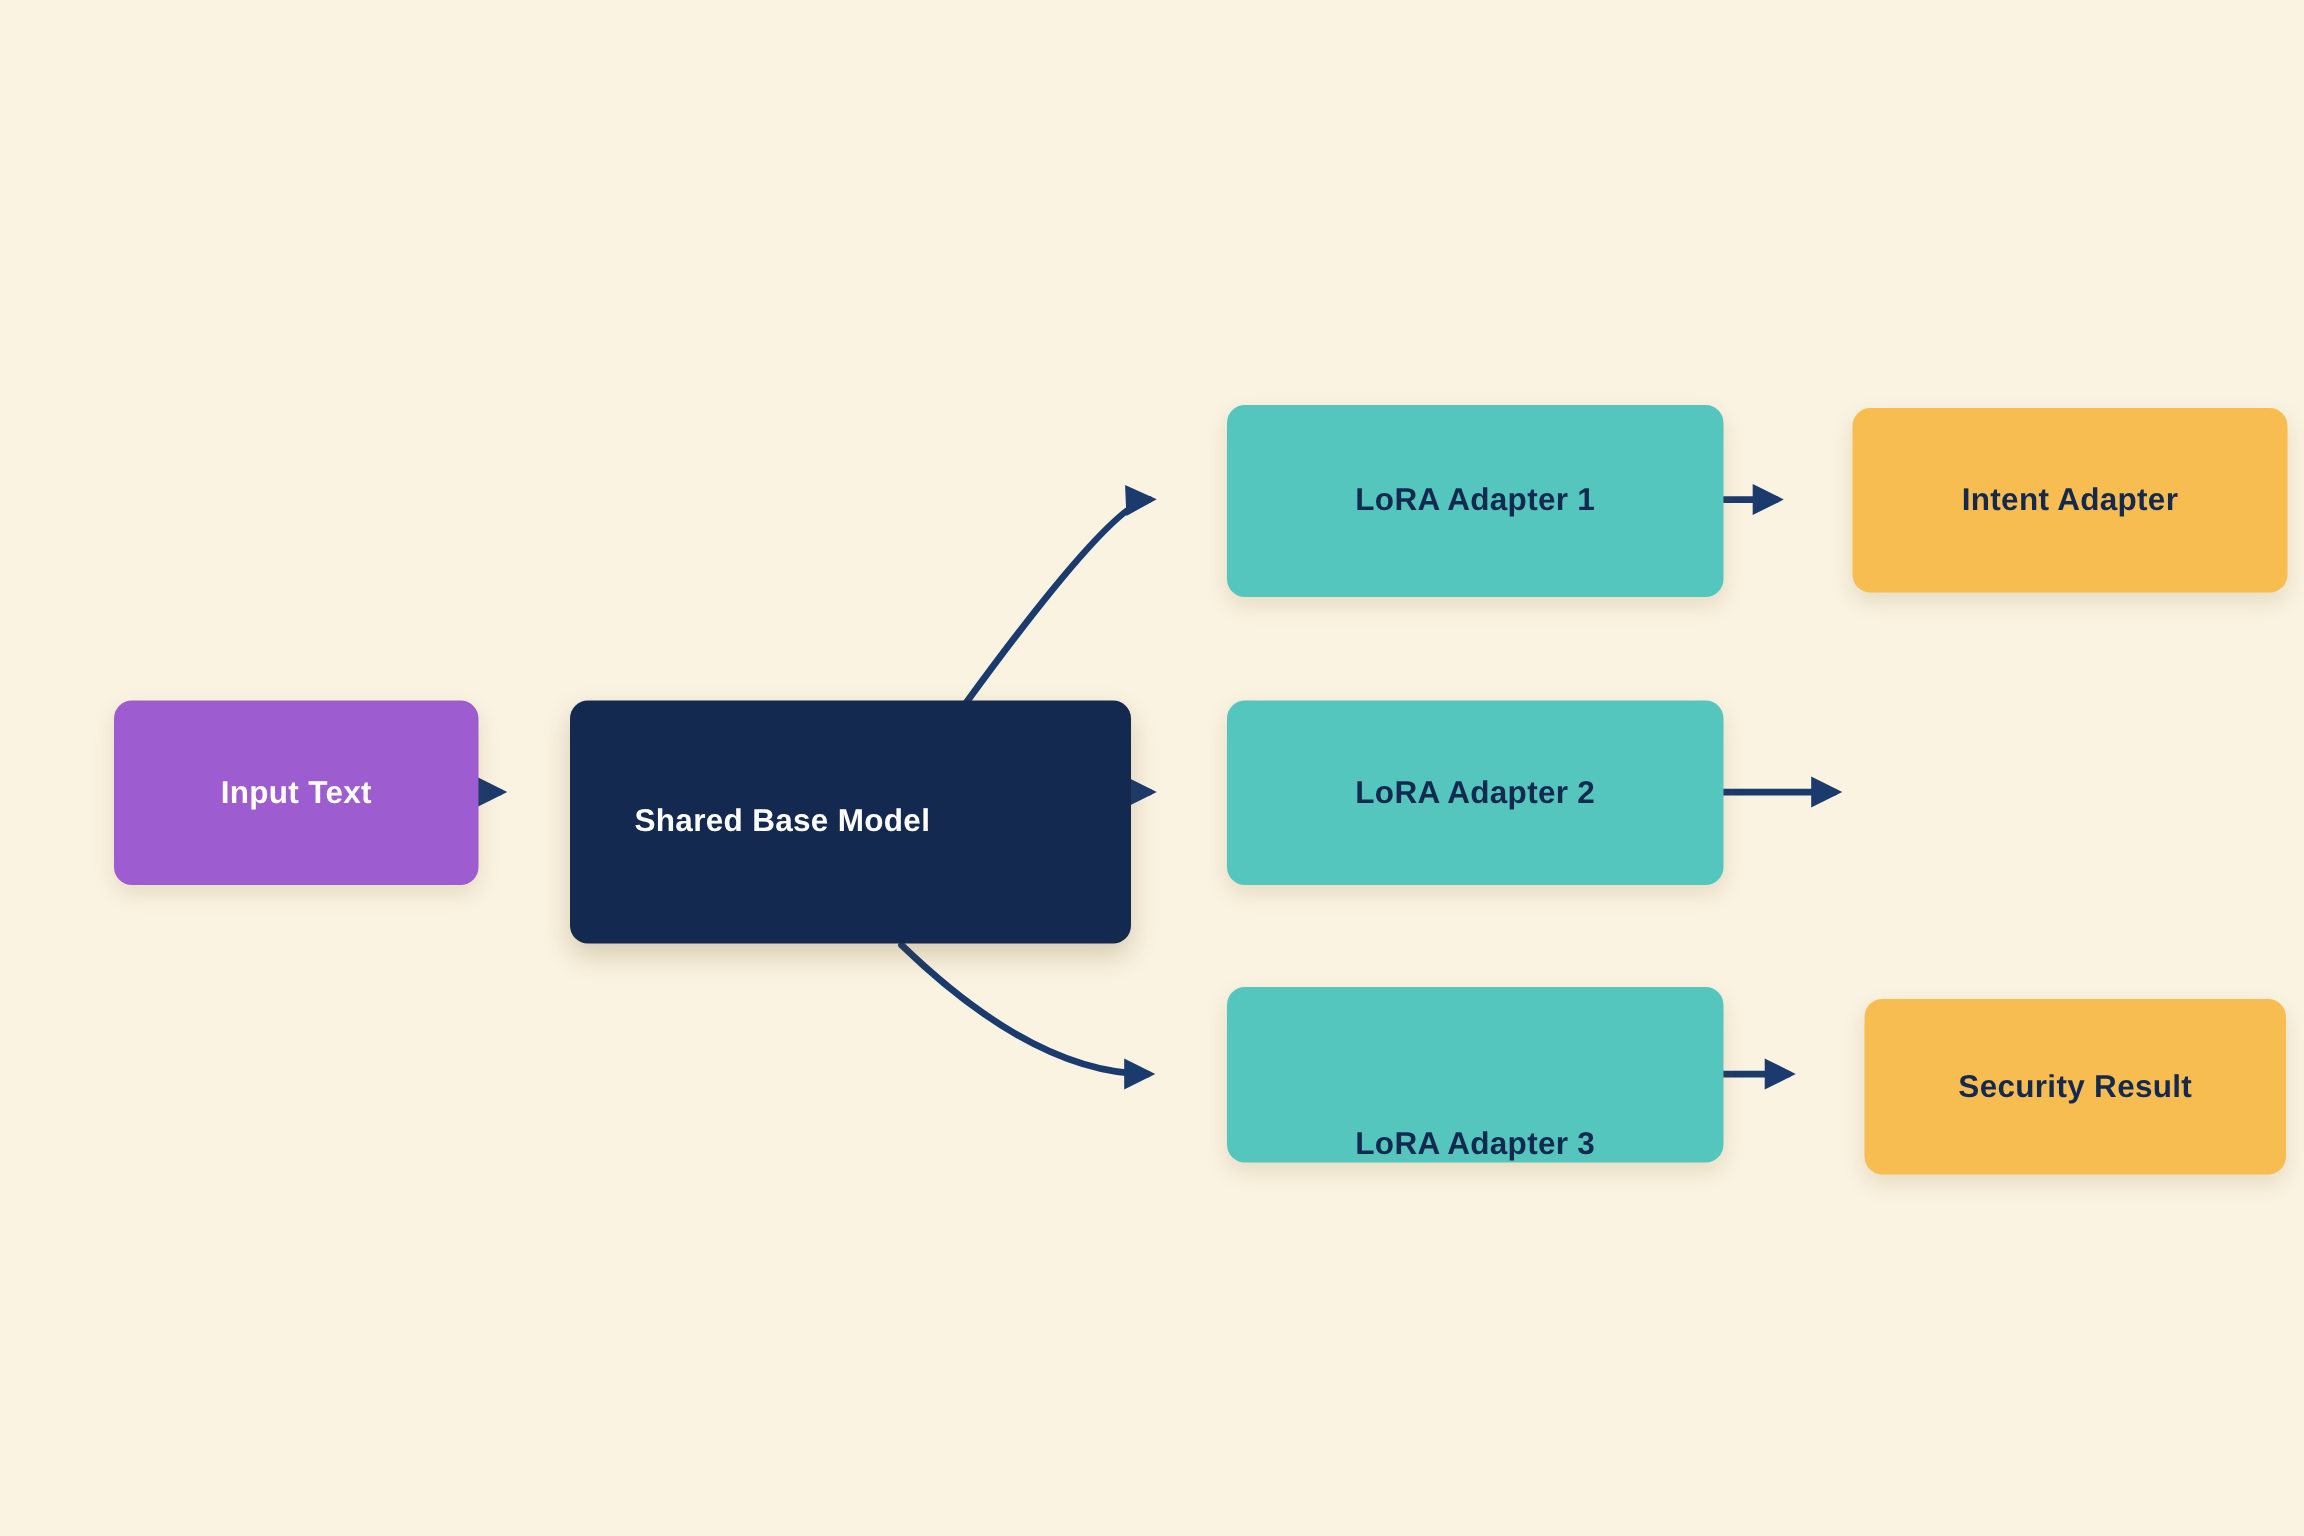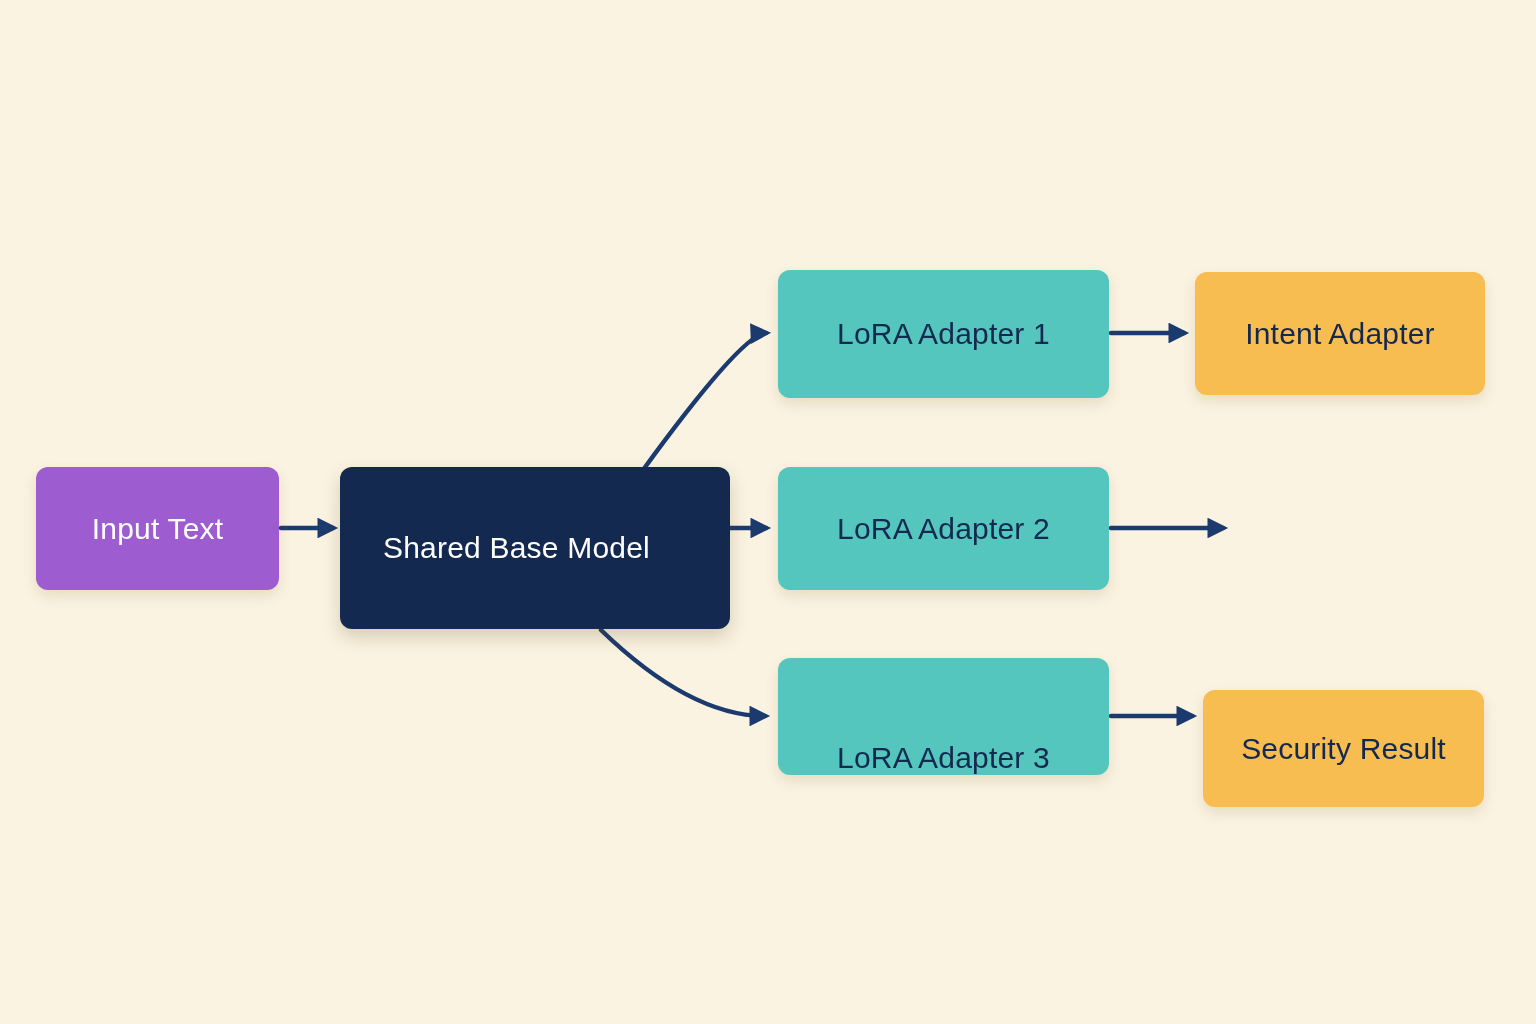--- a/index.html
+++ b/index.html
@@ -38,46 +38,47 @@
     stroke-linejoin:round;
   }
   .arrowhead-shape{ fill:var(--arrow); }
   .node{
     position:absolute;
     display:flex;
     align-items:center;
     justify-content:center;
     text-align:center;
     border-radius:12px;
-    font-weight:normal;
-    font-size:30px;
+    font-weight:bold;
+    font-size:21px;
     letter-spacing:.2px;
     box-shadow:0 6px 14px rgba(110,85,30,.14);
+    margin-left:40px;
   }
   .node span{display:block;}
   .node-purple{ background:var(--purple); color:var(--text-light); }
   .node-navy{
     background:var(--navy); color:var(--text-light);
     justify-content:flex-start; text-align:left;
-    padding-left:43px; padding-right:20px;
+    padding-left:43px; padding-right:4px;
     line-height:1.45;
     box-shadow:0 8px 18px rgba(90,70,20,.22);
   }
   .node-teal{ background:var(--teal); color:var(--text-dark); }
   .node-yellow{ background:var(--yellow); color:var(--text-dark); }
 
   
   #n-input   { left:36px;   top:467px; width:243px; height:123px; }
   #n-base    { left:340px;  top:467px; width:327px; height:162px; }
   #n-lora1   { left:778px;  top:270px; width:331px; height:128px; }
   #n-intent  { left:1195px; top:272px; width:290px; height:123px; }
   #n-lora2   { left:778px;  top:467px; width:331px; height:123px;align-items:center; }
   #n-pii     { left:1234px; top:470px; width:249px; height:116px; }
   #n-lora3   { left:778px;  top:658px; width:331px; height:117px;align-items:flex-end; }
-  #n-security{ left:1203px; top:690px; width:281px; height:117px; }
+  #n-security{ left:1203px; top:666px; width:281px; height:117px; }
 </style>
 </head>
 <body>
 
 <div class="canvas">
 
   <svg class="edges" viewBox="0 0 1536 1024" xmlns="http://www.w3.org/2000/svg">
     <defs>
       <marker id="arrowhead" viewBox="0 0 10 10" refX="7.5" refY="5" markerWidth="5.2" markerHeight="4.6" orient="auto-start-reverse">
         <path class="arrowhead-shape" d="M0 0 L10 5 L0 10 Z"></path>

